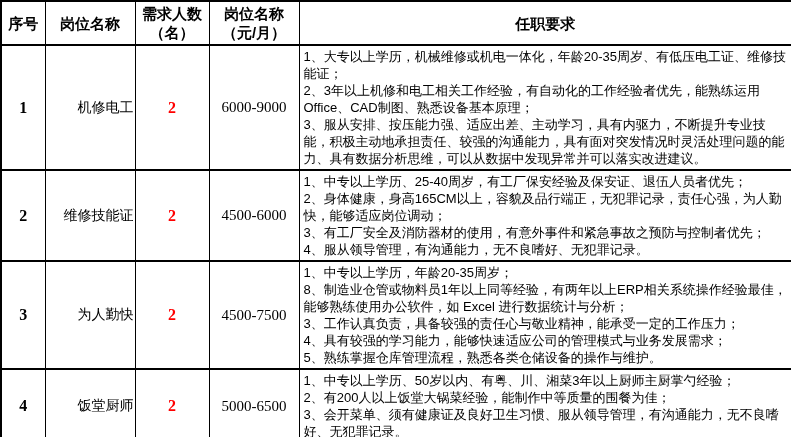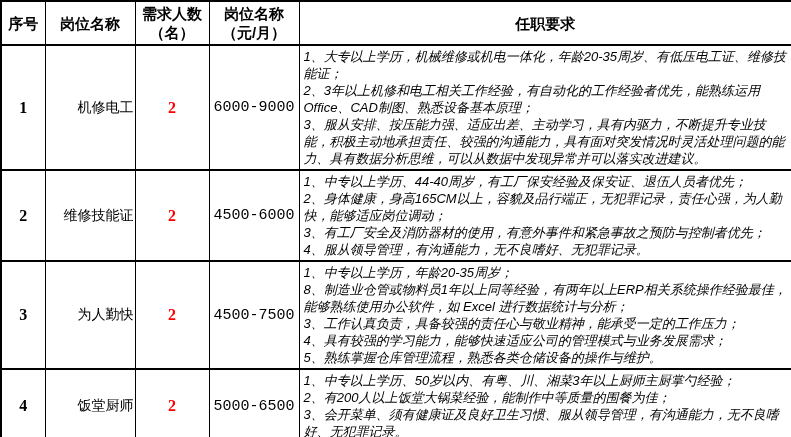--- a/index.html
+++ b/index.html
@@ -59,30 +59,29 @@
     text-align: center;
     vertical-align: middle;
     font-family: "Liberation Serif", serif;
     font-weight: bold;
     font-size: 16px;
     color: #ff0000;
   }
   td.c-salary {
     text-align: center;
     vertical-align: middle;
-    font-family: Liberation Mono, monospace;
+    font-family: Liberation Serif, serif;
     font-size: 15px;
   }
   td.c-req {
     text-align: left;
     vertical-align: middle;
     font-size: 13px;
     line-height: 17px;
     padding: 2px 4px;
-    font-style: italic;
   }
   td.c-req .req-line {
     display: block;
   }
 </style>
 </head>
 <body>
 
 <div class="sheet">
   <table class="jobs">
@@ -115,21 +114,21 @@
             <div class="req-line">2、3年以上机修和电工相关工作经验，有自动化的工作经验者优先，能熟练运用Office、CAD制图、熟悉设备基本原理；</div>
             <div class="req-line">3、服从安排、按压能力强、适应出差、主动学习，具有内驱力，不断提升专业技能，积极主动地承担责任、较强的沟通能力，具有面对突发情况时灵活处理问题的能力、具有数据分析思维，可以从数据中发现异常并可以落实改进建议。</div>
           </td>
         </tr>
         <tr style="height: 89px;">
           <td class="c-no">2</td>
           <td class="c-pos">维修技能证</td>
           <td class="c-count">2</td>
           <td class="c-salary">4500-6000</td>
           <td class="c-req">
-            <div class="req-line">1、中专以上学历、44-40周岁，有工厂保安经验及保安证、退伍人员者优先；</div>
+            <div class="req-line">1、中专以上学历、25-40周岁，有工厂保安经验及保安证、退伍人员者优先；</div>
             <div class="req-line">2、身体健康，身高165CM以上，容貌及品行端正，无犯罪记录，责任心强，为人勤快，能够适应岗位调动；</div>
             <div class="req-line">3、有工厂安全及消防器材的使用，有意外事件和紧急事故之预防与控制者优先；</div>
             <div class="req-line">4、服从领导管理，有沟通能力，无不良嗜好、无犯罪记录。</div>
           </td>
         </tr>
         <tr style="height: 102px;">
           <td class="c-no">3</td>
           <td class="c-pos">为人勤快</td>
           <td class="c-count">2</td>
           <td class="c-salary">4500-7500</td>

